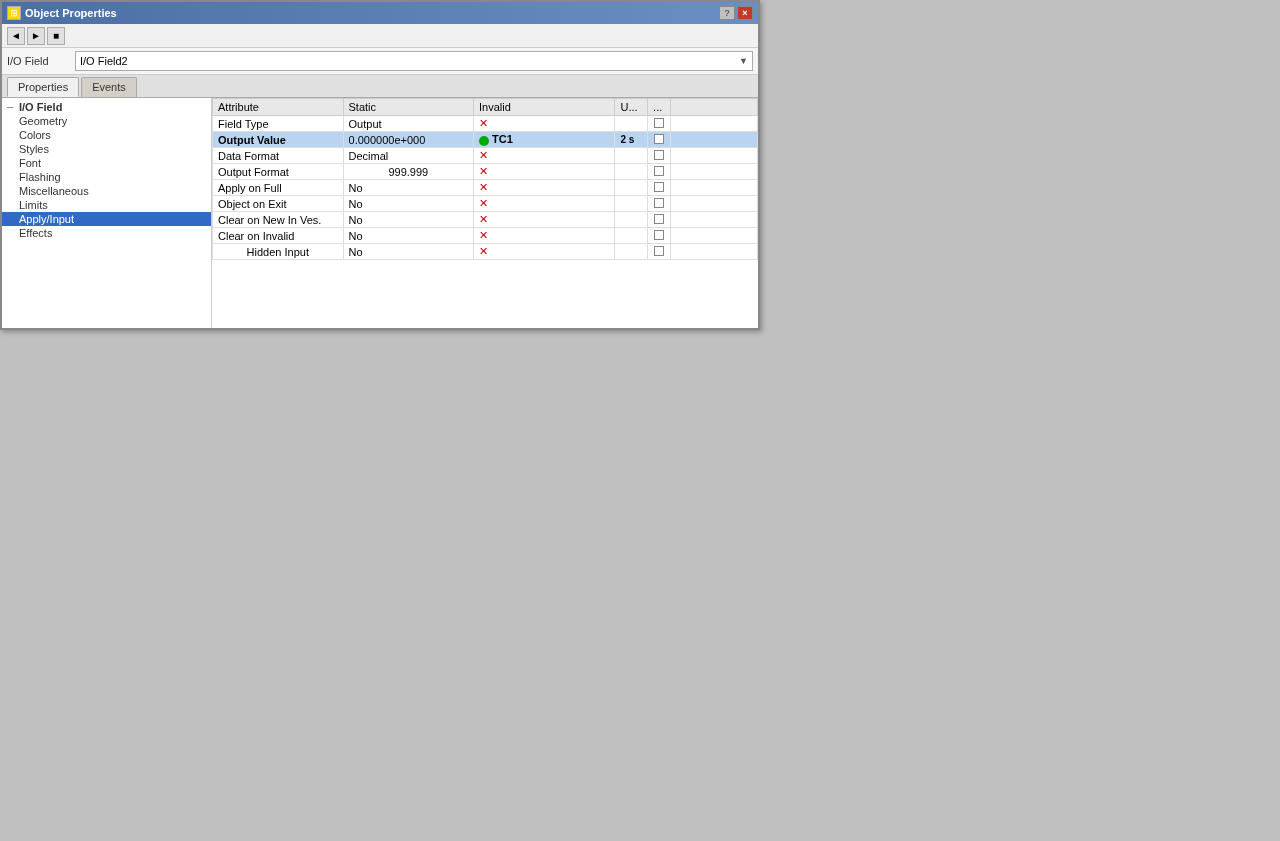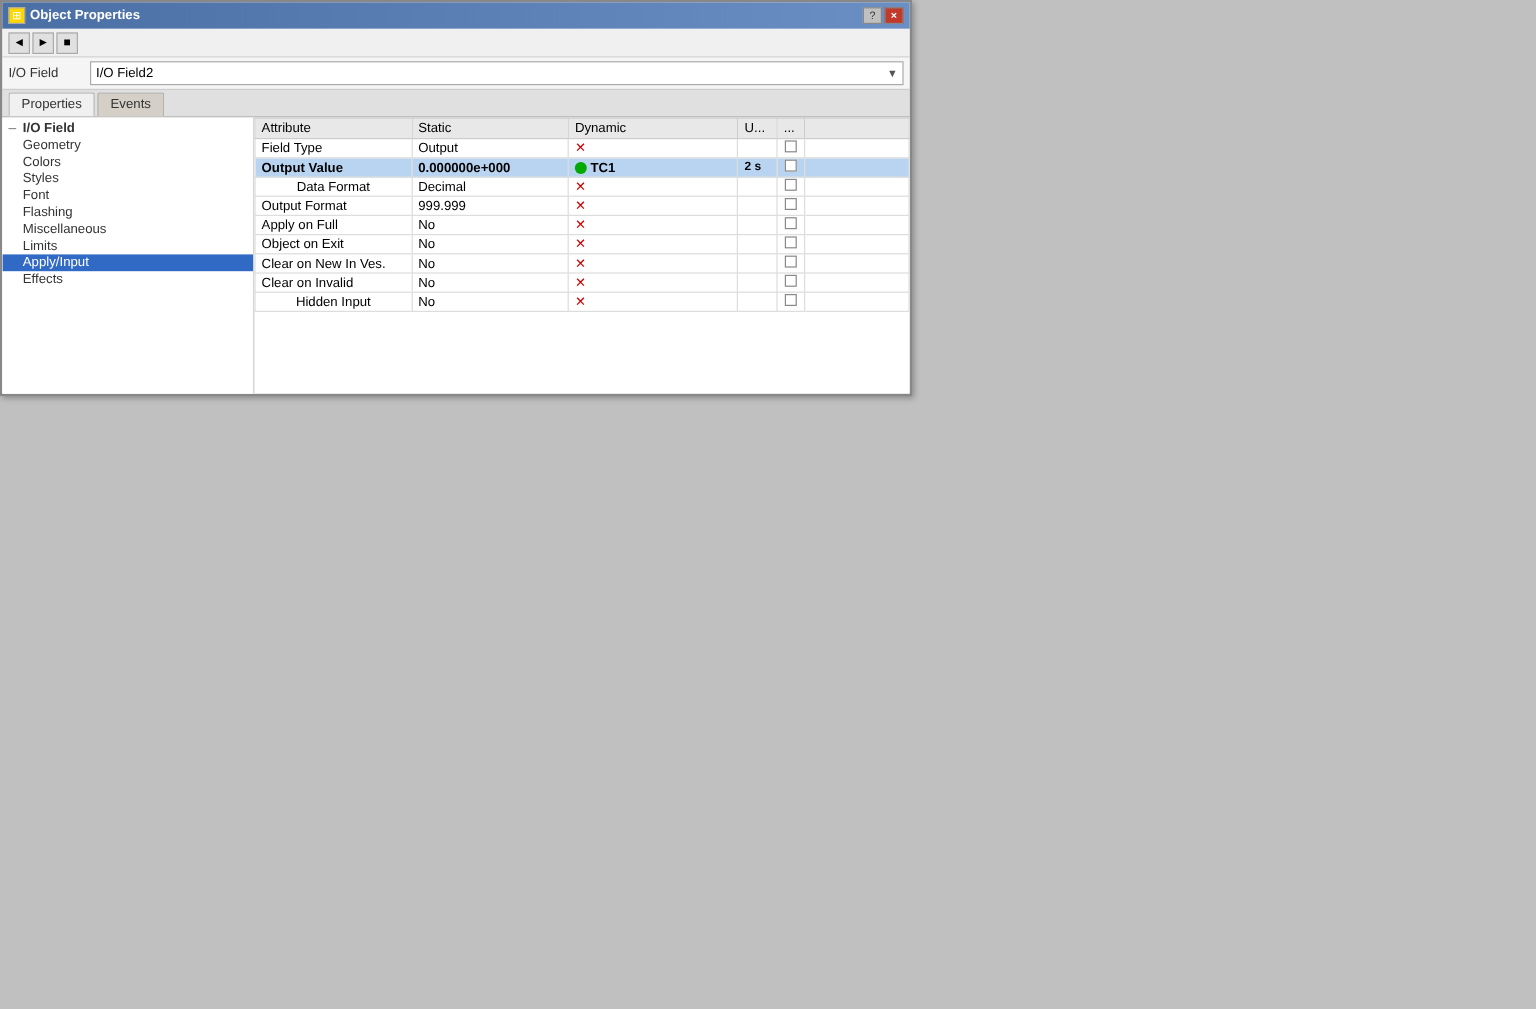--- a/index.html
+++ b/index.html
@@ -309,54 +309,54 @@
         <span class="item-label">Effects</span>
       </div>
     </div>
 
     <div class="right-panel">
       <table class="prop-table">
         <thead>
           <tr>
             <th class="col-attribute">Attribute</th>
             <th class="col-static">Static</th>
-            <th class="col-dynamic">Dynamic</th>
+            <th class="col-dynamic">Invalid</th>
             <th class="col-u">U...</th>
             <th class="col-dots">...</th>
             <th class="col-extra"></th>
           </tr>
         </thead>
         <tbody id="prop-tbody">
         <tr>
               <td style="font-weight: normal;">Field Type</td>
               <td style="font-weight: normal;">Output</td>
               <td><span><span style="color:#cc0000;font-size:11px;margin-right:3px;">✕</span></span></td>
               <td style="font-size: 10px;"></td>
               <td class="checkbox-cell"><span class="chk"></span></td>
               <td></td>
             </tr>
             <tr class="highlighted">
               <td style="font-weight: bold;">Output Value</td>
-              <td style="font-weight: bold; margin-top: 25px;">0.000000e+000</td>
+              <td style="font-weight: normal; margin-top: 25px;">0.000000e+000</td>
               <td><span><span style="display:inline-block;width:10px;height:10px;background:#00aa00;border-radius:50%;margin-right:3px;vertical-align:middle;"></span></span><span style="font-weight: bold;">TC1</span></td>
               <td style="font-size: 10px;">2 s</td>
               <td class="checkbox-cell"><span class="chk"></span></td>
               <td></td>
             </tr>
             <tr>
-              <td style="font-weight: normal; text-align: center;">Data Format</td>
+              <td style="font-weight: normal;">Data Format</td>
               <td style="font-weight: normal;">Decimal</td>
               <td><span><span style="color:#cc0000;font-size:11px;margin-right:3px;">✕</span></span></td>
               <td style="font-size: 10px;"></td>
               <td class="checkbox-cell"><span class="chk"></span></td>
               <td></td>
             </tr>
             <tr>
               <td style="font-weight: normal;">Output Format</td>
-              <td style="font-weight: normal;">999.999</td>
+              <td style="font-weight: normal; text-align: center;">999.999</td>
               <td><span><span style="color:#cc0000;font-size:11px;margin-right:3px;">✕</span></span></td>
               <td style="font-size: 10px;"></td>
               <td class="checkbox-cell"><span class="chk"></span></td>
               <td></td>
             </tr>
             <tr>
               <td style="font-weight: normal;">Apply on Full</td>
               <td style="font-weight: normal;">No</td>
               <td><span><span style="color:#cc0000;font-size:11px;margin-right:3px;">✕</span></span></td>
               <td style="font-size: 10px;"></td>

